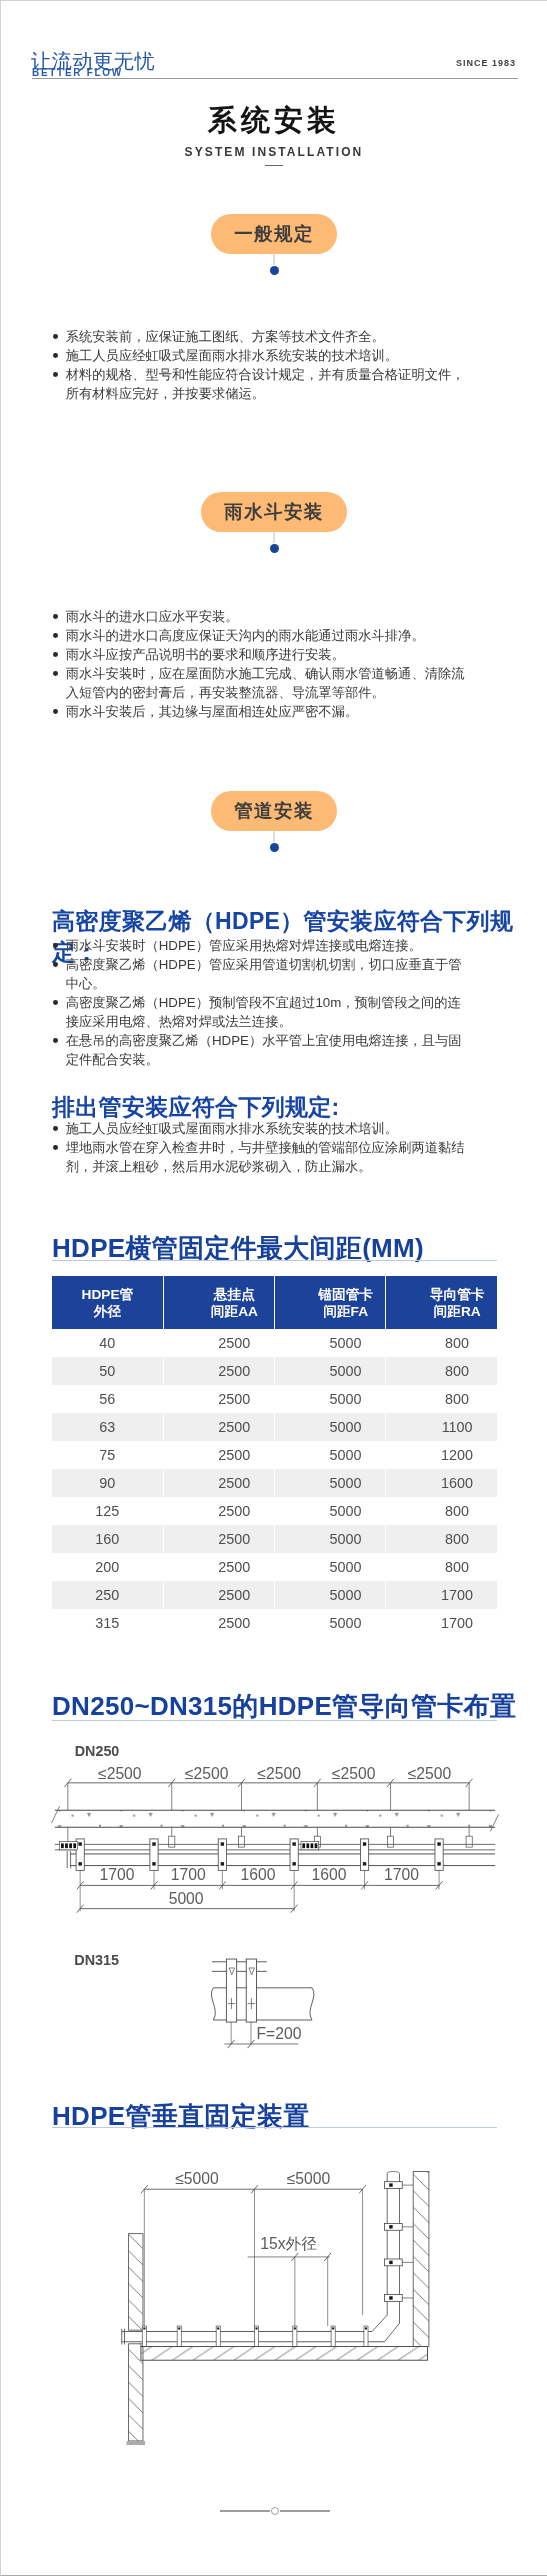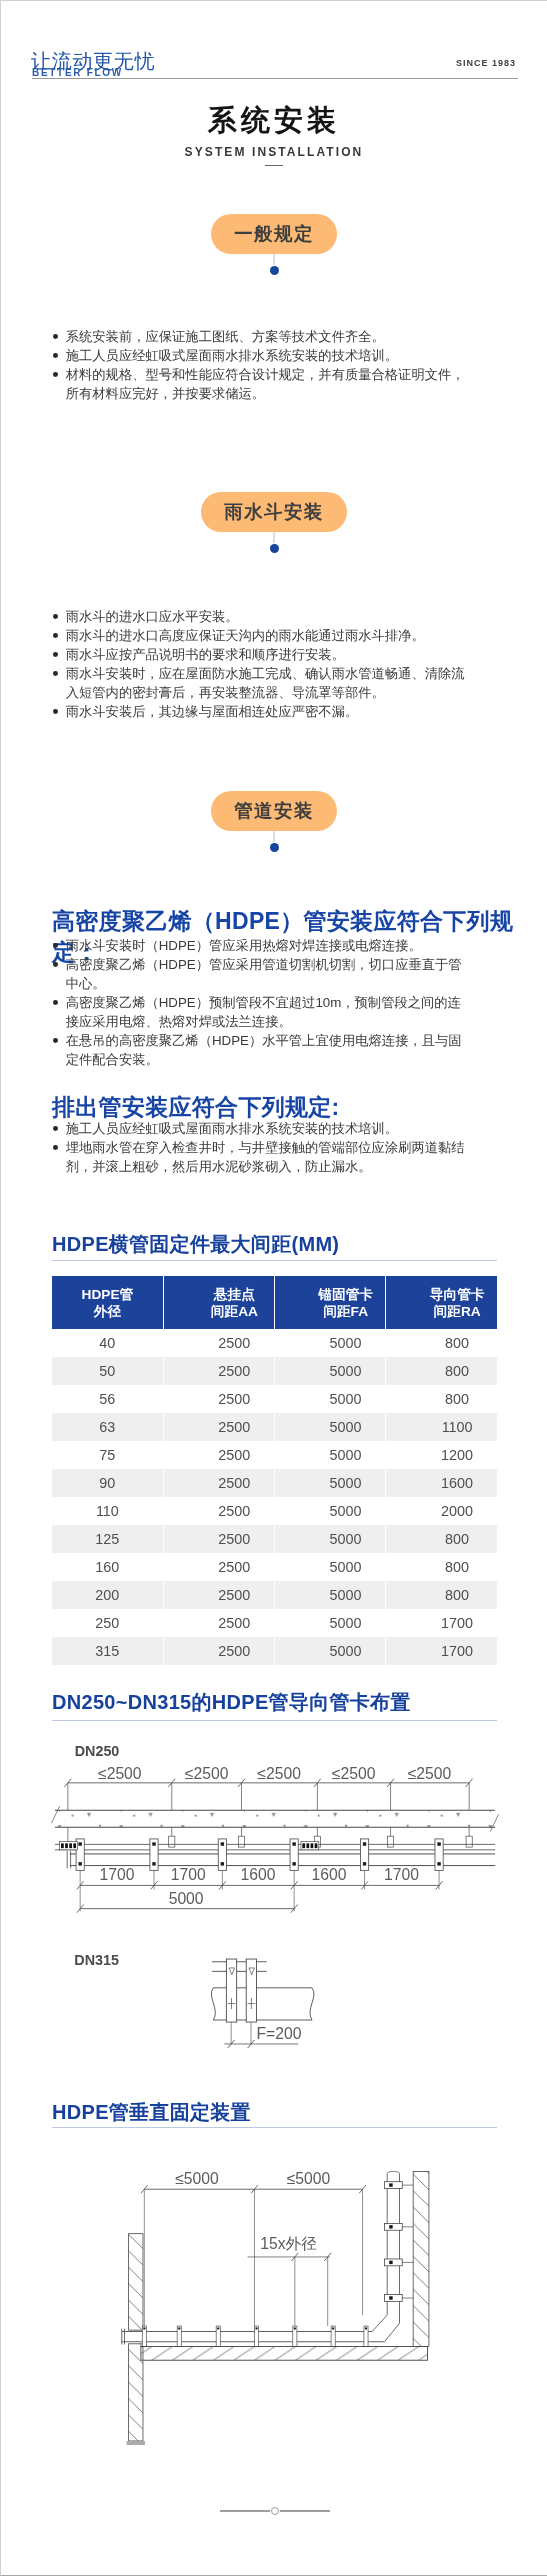--- a/index.html
+++ b/index.html
@@ -30,21 +30,21 @@
   .dot  { width:9px; height:9px; margin:1.4px auto 0; border-radius:50%; background:#16459c; }
 
   
   .blist { left:51px; width:446px; }
   .blist ul { margin:0; padding:0; list-style:none; }
   .blist li { position:relative; padding-left:13.7px; font-size:13.3px; line-height:19px; color:#3a3a3a; white-space:pre-line; }
   .blist li::before { content:""; position:absolute; left:1.4px; top:7.2px; width:4.8px; height:4.8px; border-radius:50%; background:#2a2a2a; }
 
   
   .sub-h { left:51px; font-size:23px; font-weight:700; color:#1745a5; letter-spacing:0.3px; }
-  .sec-h { left:51px; font-size:20px; font-weight:700; color:#16419c; letter-spacing:0.3px; }
+  .sec-h { left:51px; font-size:26px; font-weight:700; color:#16419c; letter-spacing:0.3px; }
   .sec-rule { left:51px; width:445px; height:0.7px; background:#bcc9e0; }
 
   
   table.spacing { left:51px; top:1275px; width:445px; border-collapse:collapse; table-layout:fixed; text-align:center; position:absolute; }
   table.spacing th { background:#1c4299; color:#ffffff; font-size:13.7px; font-weight:700; line-height:17px; height:51px;
                      vertical-align:middle; white-space:pre-line; }
   table.spacing td { height:26px; font-size:14.4px; color:#4f4f4f; }
   table.spacing tbody tr:nth-child(even) { background:#efefef; }
   table.spacing th + th, table.spacing td + td { border-left:1.4px solid #ffffff;padding-left:32px; }
 
@@ -178,26 +178,20 @@
           <td>75</td>
           <td>2500</td>
           <td>5000</td>
           <td>1200</td>
         </tr>
         <tr>
           <td>90</td>
           <td>2500</td>
           <td>5000</td>
           <td>1600</td>
-        </tr>
-        <tr>
-          <td>110</td>
-          <td>2500</td>
-          <td>5000</td>
-          <td>2000</td>
         </tr>
         <tr>
           <td>125</td>
           <td>2500</td>
           <td>5000</td>
           <td>800</td>
         </tr>
         <tr>
           <td>160</td>
           <td>2500</td>

